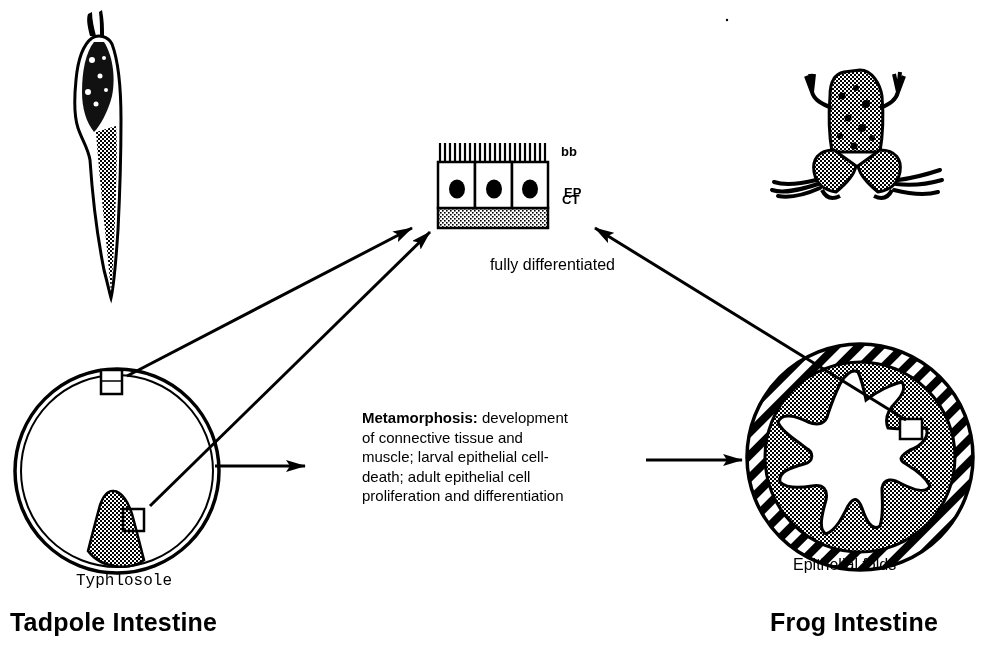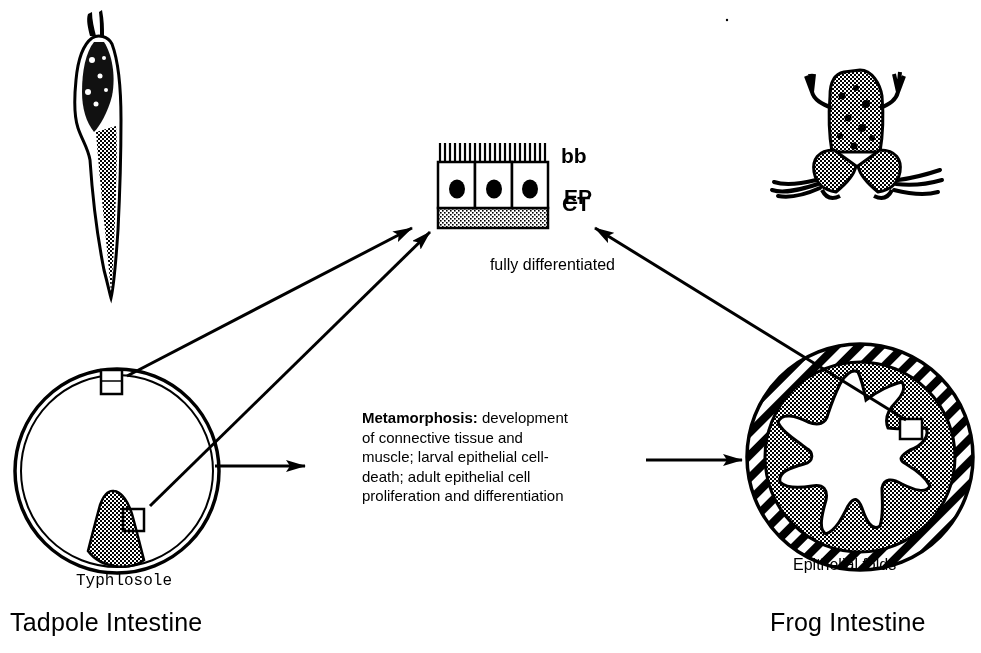--- a/index.html
+++ b/index.html
@@ -1,25 +1,25 @@
 <!DOCTYPE html>
 <html><head>
   <meta charset="utf-8">
   <style>
     html, body { margin: 0; padding: 0; background: #ffffff; }
     body { width: 981px; height: 653px; position: relative; overflow: hidden;
            font-family: "Liberation Sans", sans-serif; color: #000; }
     svg#diagram { position: absolute; left: 0; top: 0; }
     .lbl { position: absolute; font-family: "Liberation Sans", sans-serif; color: #000; white-space: nowrap; }
-    .cell-lbl { font-size: 21px; font-weight: bold; }
+    .cell-lbl { font-size: 13px; font-weight: bold; }
     .caption { font-size: 16px; line-height: 19px; text-align: right; }
     .meta { font-size: 15px; line-height: 19.5px; white-space: pre-line; margin-left: 40px; }
     .meta b { font-weight: bold; }
     .small { font-size: 16px; }
-    .big { font-size: 25px; font-weight: normal; letter-spacing: 0.2px; }
+    .big { font-size: 25px; font-weight: bold; letter-spacing: 0.2px; }
   </style>
 </head>
 <body>
 
 <svg id="diagram" width="981" height="653" viewBox="0 0 981 653">
   <defs>
     <pattern id="stipple" width="4" height="4" patternUnits="userSpaceOnUse">
       <rect width="4" height="4" fill="#fff"></rect>
       <rect x="0" y="0" width="2" height="2" fill="#000"></rect>
       <rect x="2" y="2" width="2" height="2" fill="#000"></rect>

